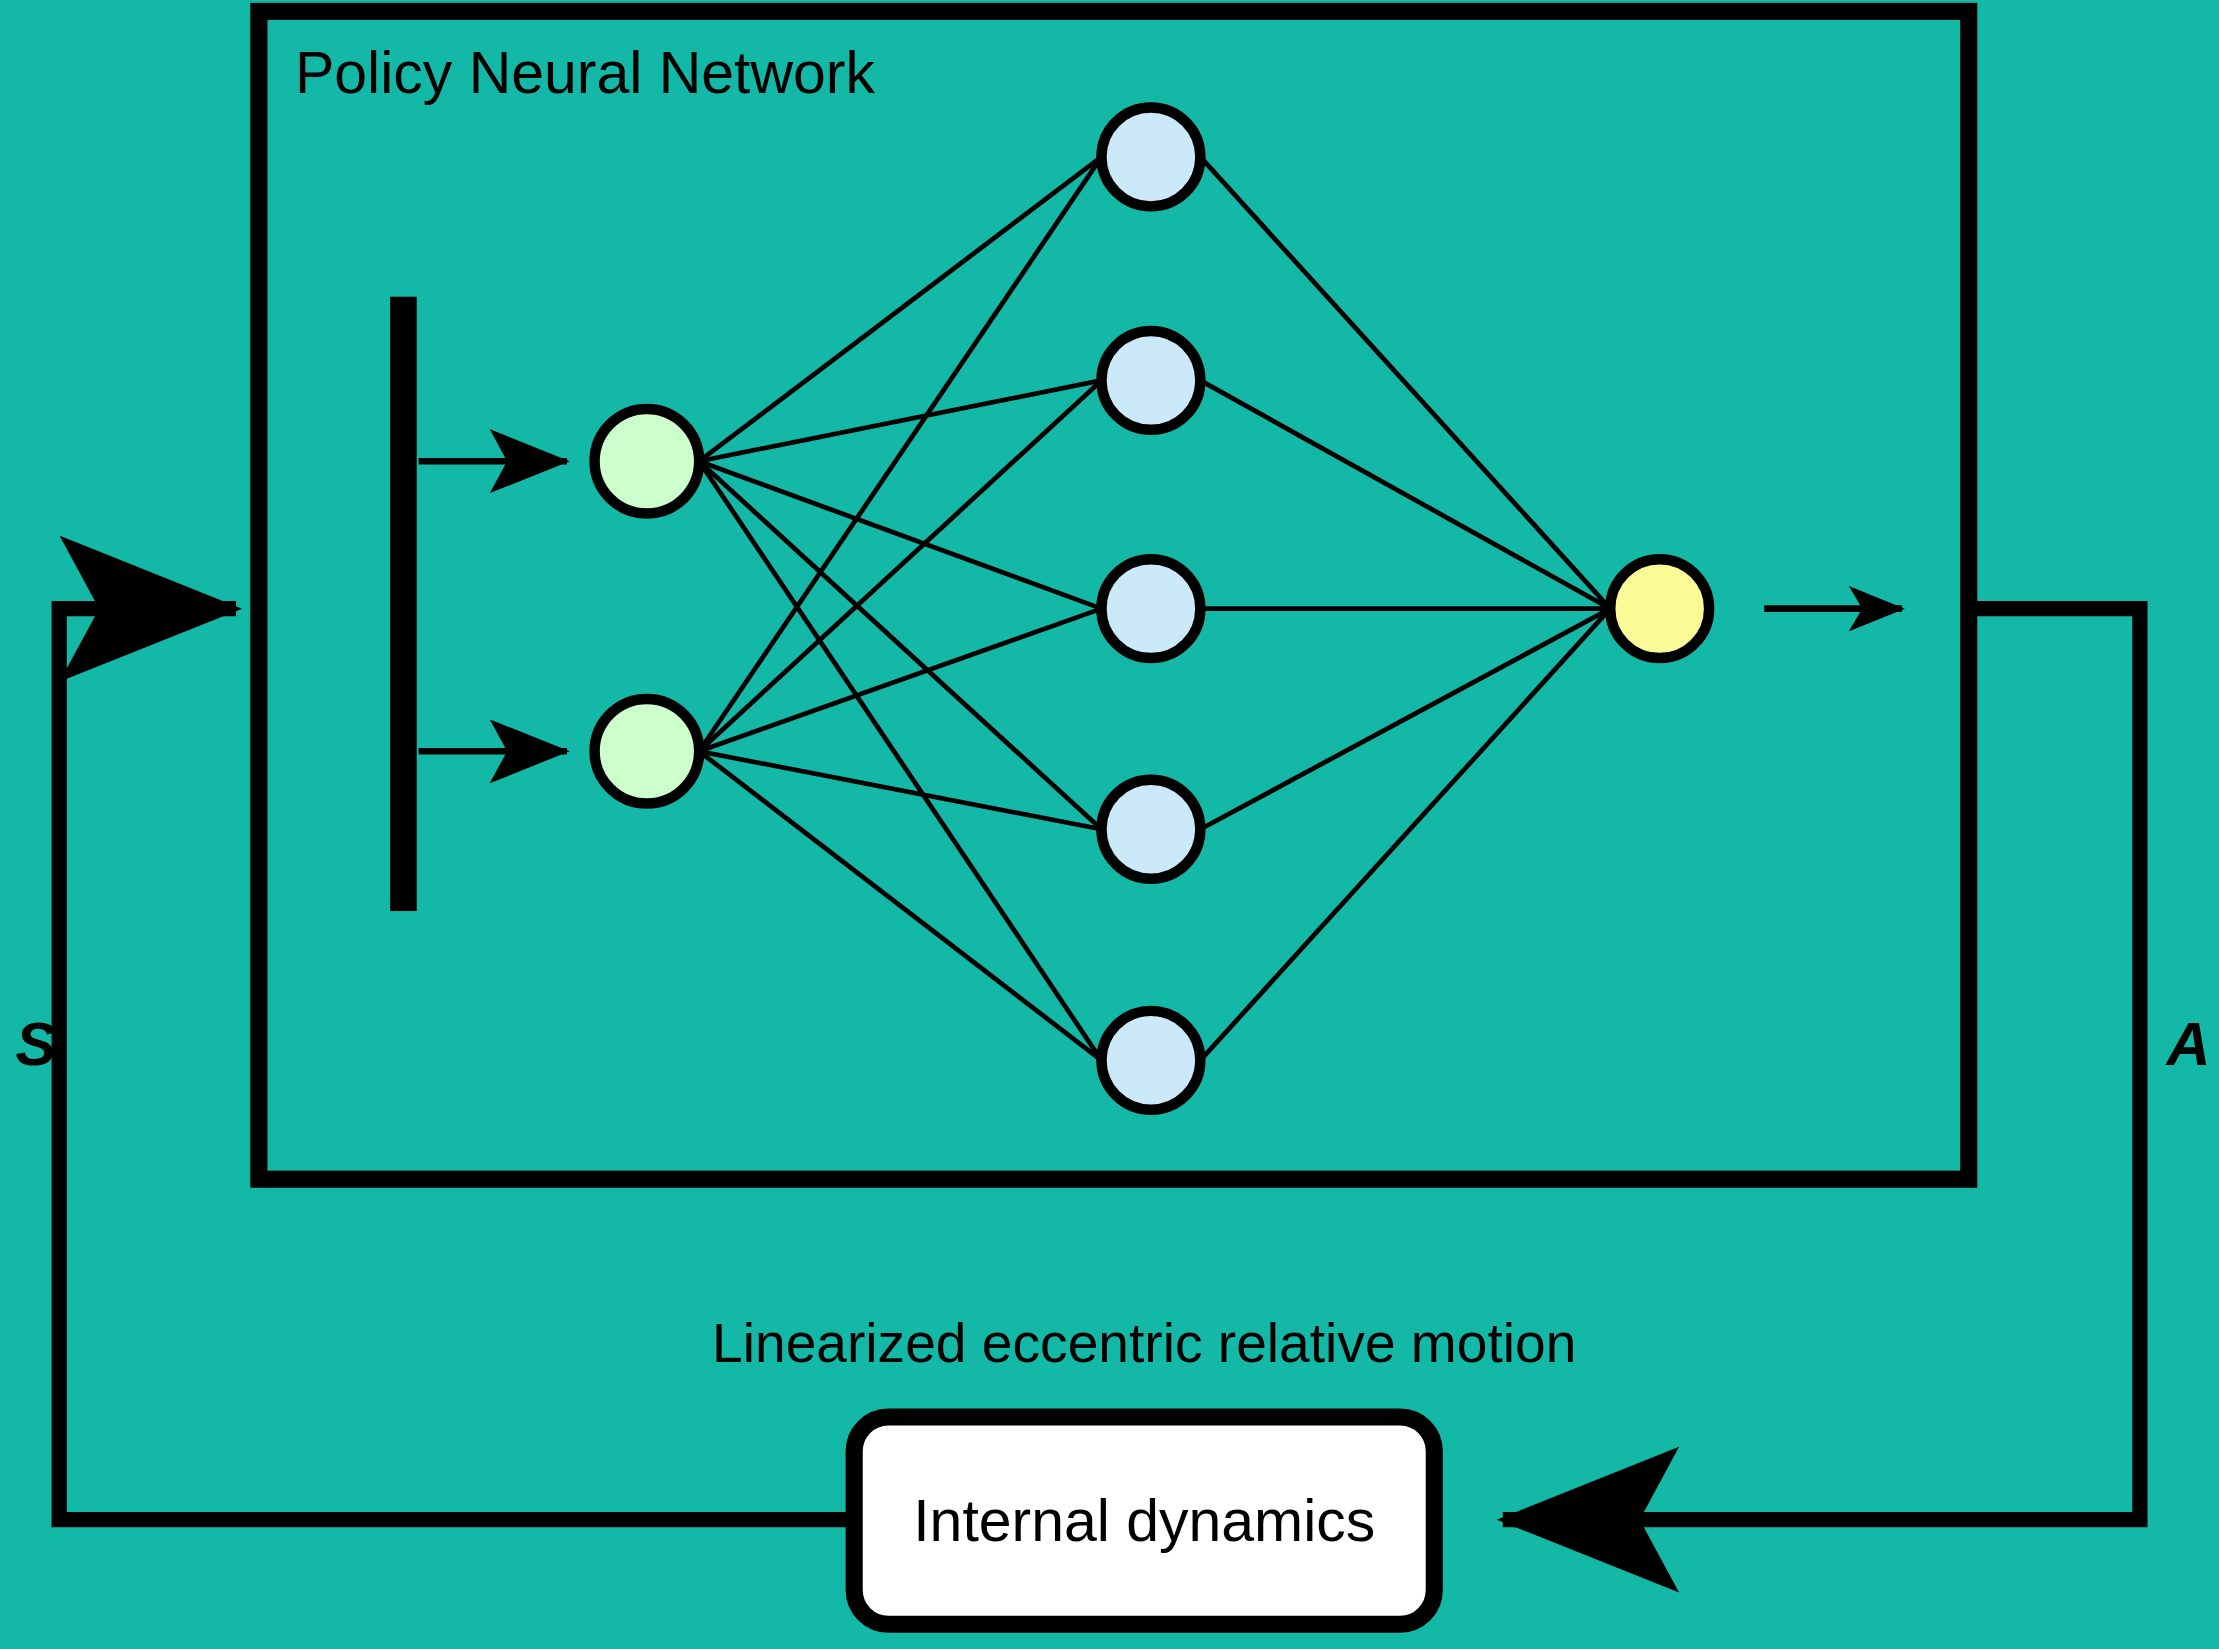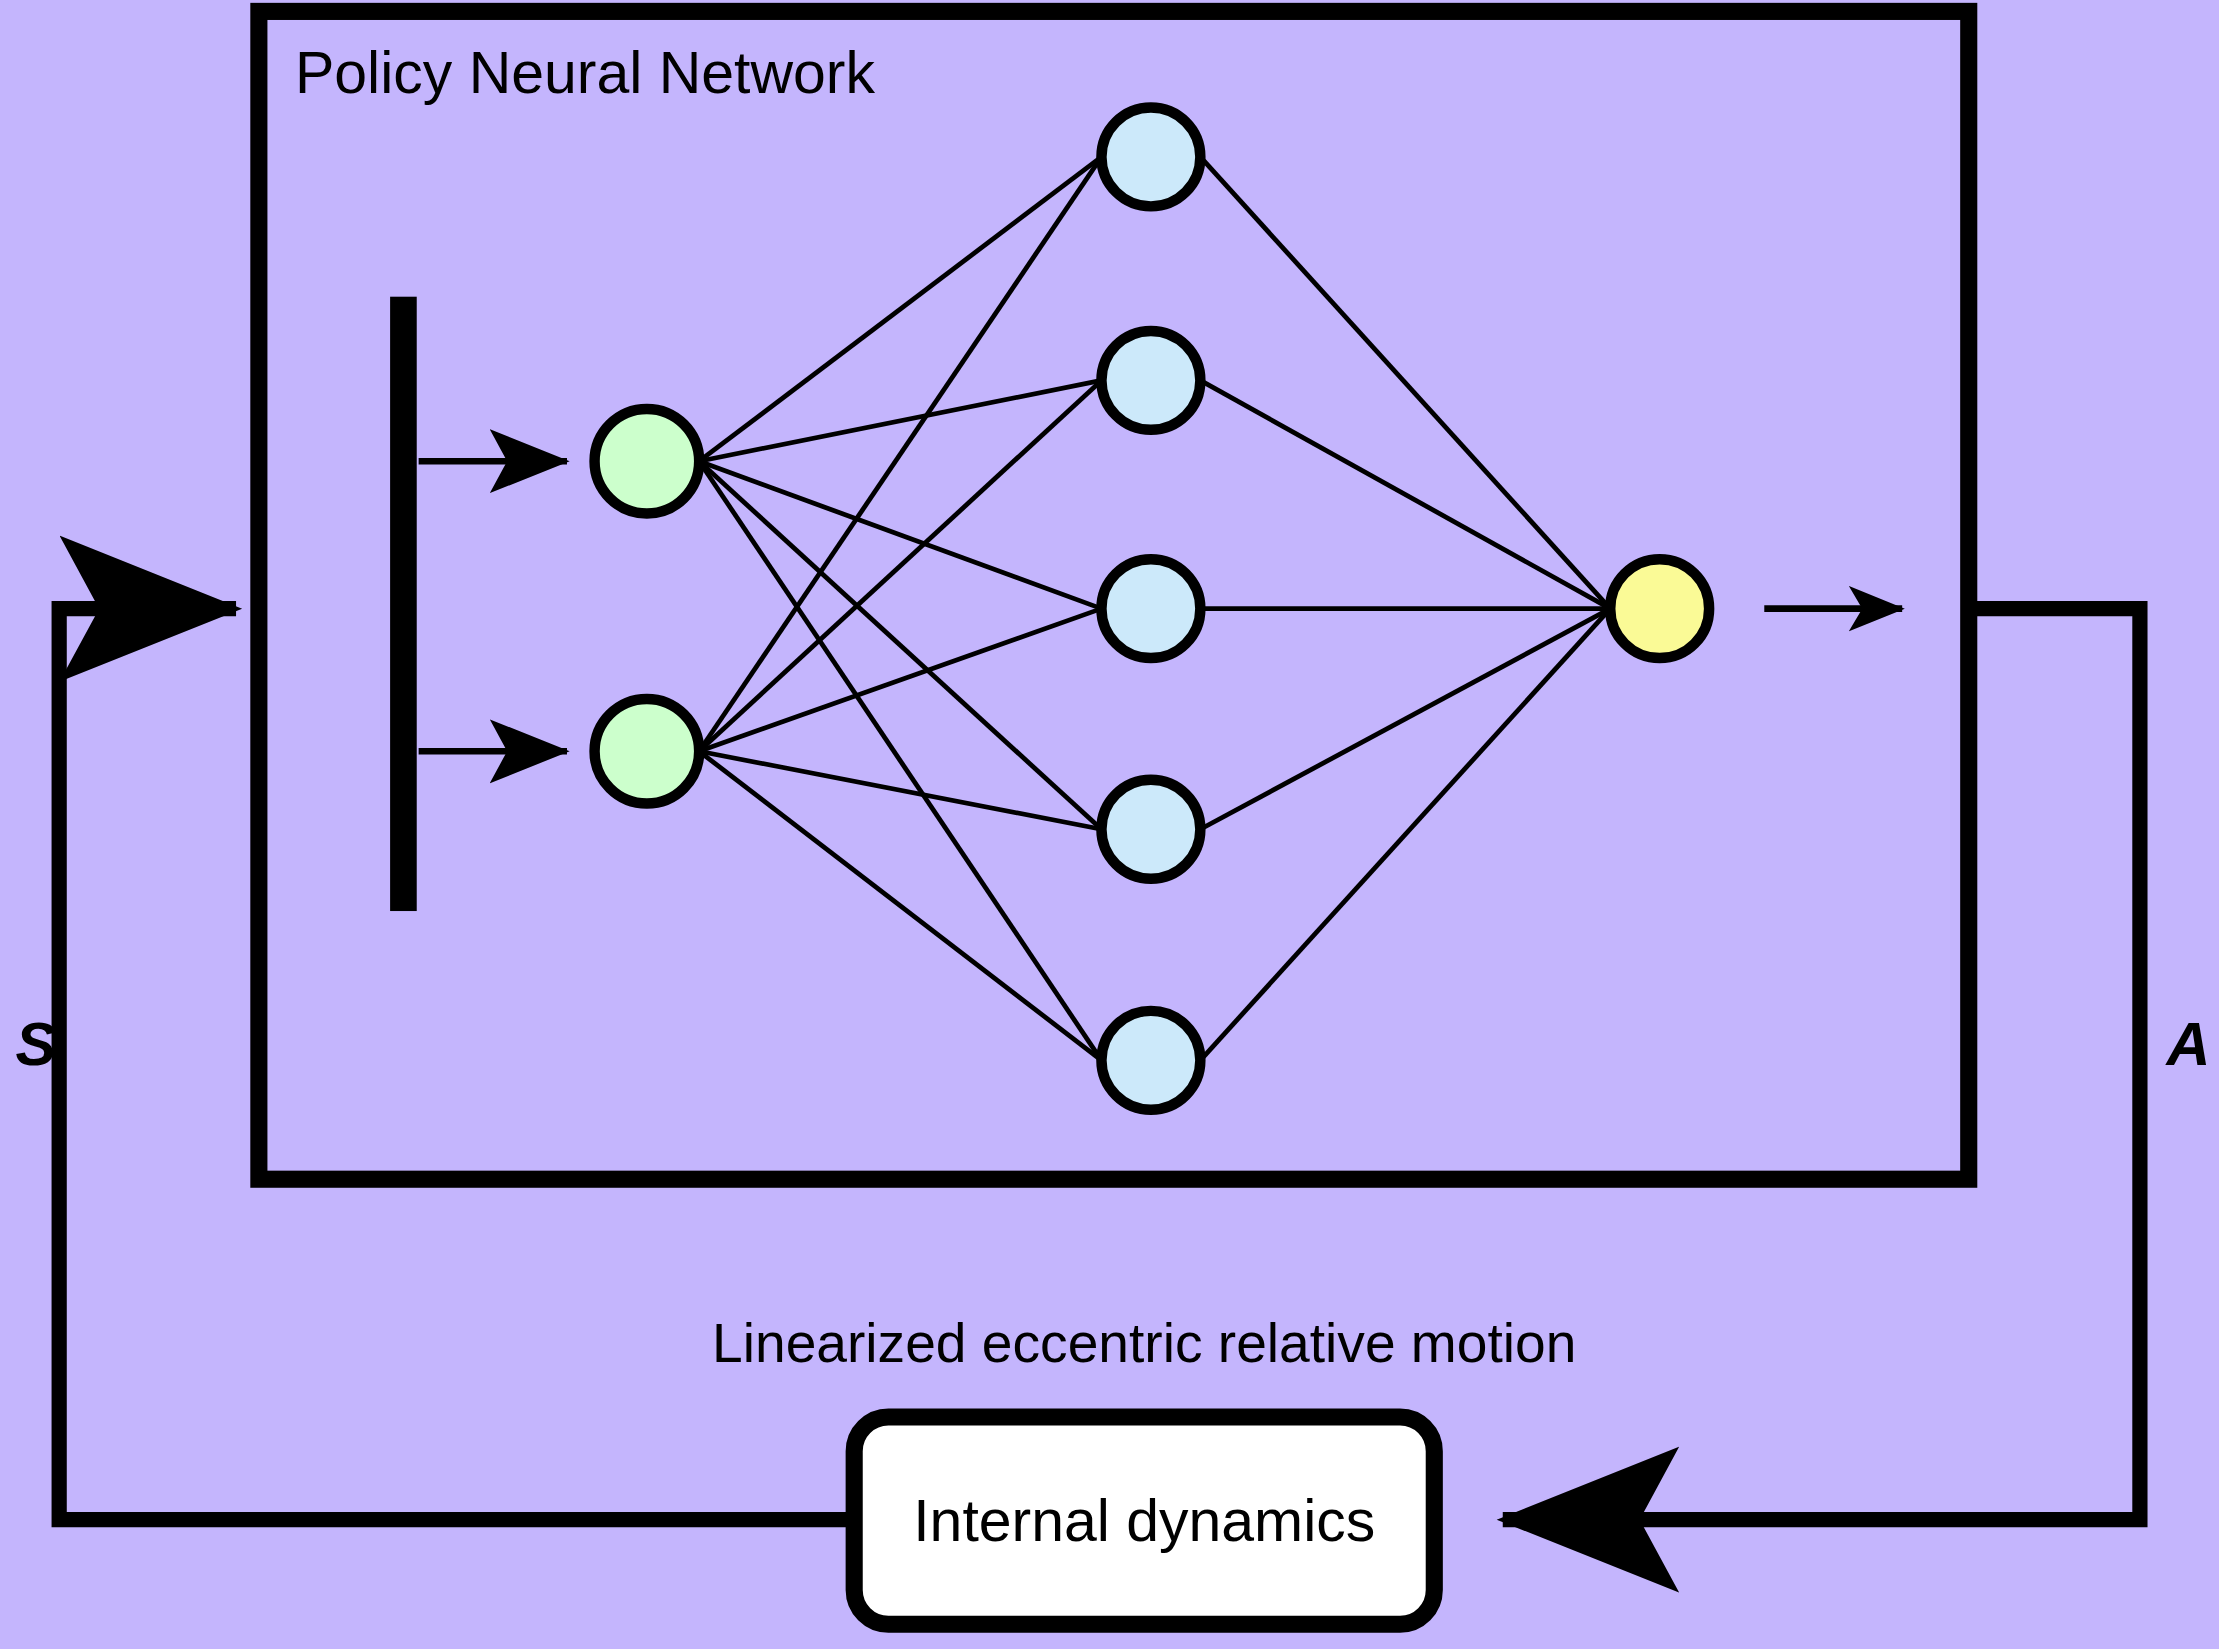--- a/index.html
+++ b/index.html
@@ -10,21 +10,21 @@
   body {
     width: 2220px;
     height: 1649px;
     font-family: "Liberation Sans", sans-serif;
     overflow: hidden;
   }
   #stage {
     position: relative;
     width: 2220px;
     height: 1649px;
-    background: #c4b5fd;
+    background: #14b8a6;
   }
   svg.diagram {
     position: absolute;
     left: 0;
     top: 0;
     width: 2220px;
     height: 1649px;
   }
   .txt-title {
     font-family: "Liberation Sans", sans-serif;

